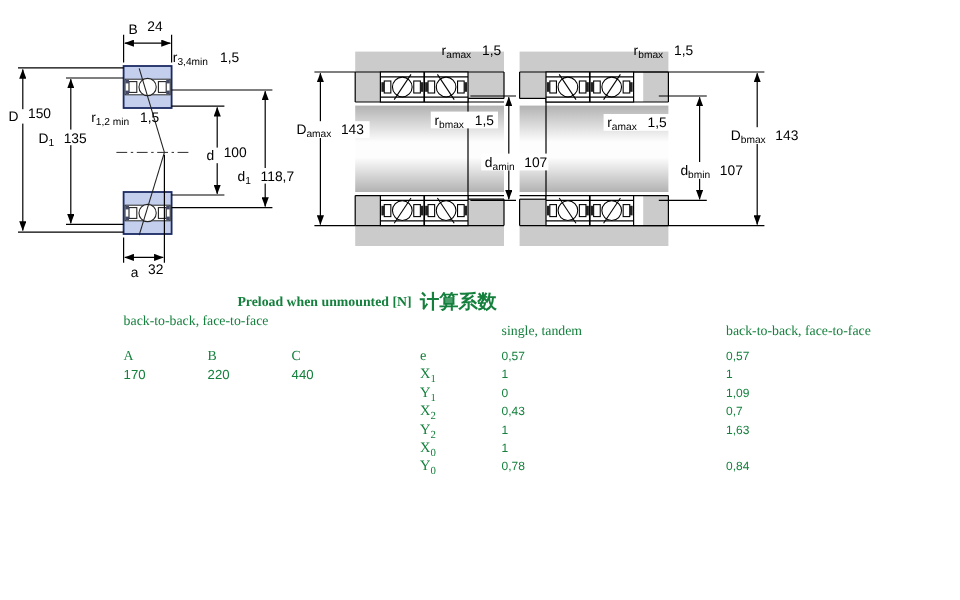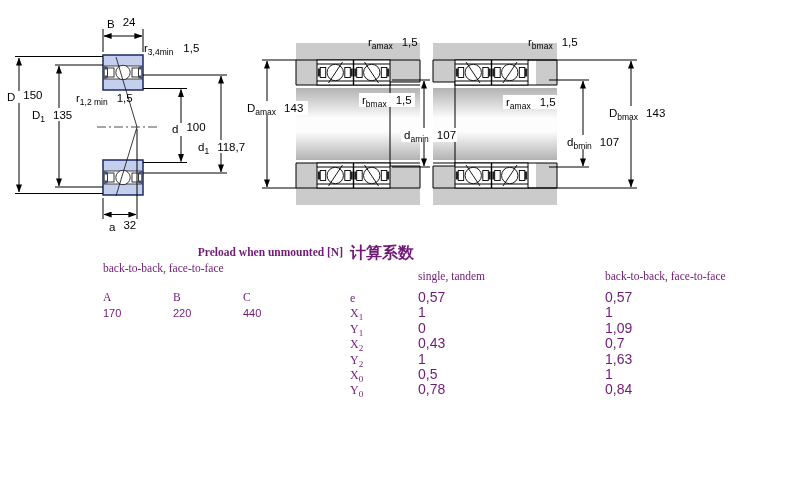--- a/index.html
+++ b/index.html
@@ -1,34 +1,34 @@
 <!DOCTYPE html>
 <html><head>
 <meta charset="utf-8">
 <style>
   html,body{margin:0;padding:0;background:#fff;}
   #stage{position:relative;width:800px;height:500px;background:#fff;overflow:hidden;
-         font-family:"Liberation Sans",sans-serif;color:#701a75;}
+         font-family:"Liberation Sans",sans-serif;color:#15803d;}
   svg text{font-family:"Liberation Sans",sans-serif;font-size:11.5px;fill:#000;}
   svg .sub{font-size:8.5px;}
   .tbl{position:absolute;}
   .p-title{font-family:"Liberation Serif",serif;font-weight:bold;font-size:11.5px;line-height:13px;text-align:right;}
   .p-sub{font-family:"Liberation Serif",serif;font-size:11.5px;line-height:13px;margin-top:3px;}
   .p-grid{display:grid;grid-template-columns:70px 70px 70px;margin-top:16px;row-gap:4px;}
   .p-head{font-family:"Liberation Serif",serif;font-size:11.5px;}
   .p-val{font-size:11px;}
   .f-title{font-family:"Liberation Serif",serif;font-weight:bold;font-size:16px;line-height:14px;padding-left:5px;}
   .f-grid{margin-top:10px;}
   .f-hrow,.f-row{display:grid;grid-template-columns:73px 187px 200px;align-items:baseline;}
   .f-hrow{height:19px;}
   .f-row{height:15.4px;}
   .f-label{font-family:"Liberation Serif",serif;font-size:12px;padding-left:5px;}
   .f-label sub{font-size:9px;}
   .f-head{font-family:"Liberation Serif",serif;font-size:11.5px;}
-  .f-val{font-size:14px;}
+  .f-val{font-size:10px;}
 </style>
 </head>
 <body>
 
 <div id="stage">
 
 <svg width="800" height="242" viewBox="0 0 800 242" xmlns="http://www.w3.org/2000/svg" style="position:absolute;left:0;top:0;">
   <defs>
     <marker id="arr" viewBox="0 0 8 6" refX="7.6" refY="3" markerWidth="8" markerHeight="6" orient="auto-start-reverse">
       <path d="M0,0 L8,3 L0,6 Z" fill="#000"></path>
@@ -245,21 +245,20 @@
             <div class="f-val">0,43</div>
             <div class="f-val">0,7</div>
           </div>
           <div class="f-row">
             <div class="f-label"><span>Y</span><sub>2</sub></div>
             <div class="f-val">1</div>
             <div class="f-val">1,63</div>
           </div>
           <div class="f-row">
             <div class="f-label"><span>X</span><sub>0</sub></div>
-            <div class="f-val">0,5</div>
             <div class="f-val">1</div>
           </div>
           <div class="f-row">
             <div class="f-label"><span>Y</span><sub>0</sub></div>
             <div class="f-val">0,78</div>
             <div class="f-val">0,84</div>
           </div>
         </div>
   </div>
 </div>

